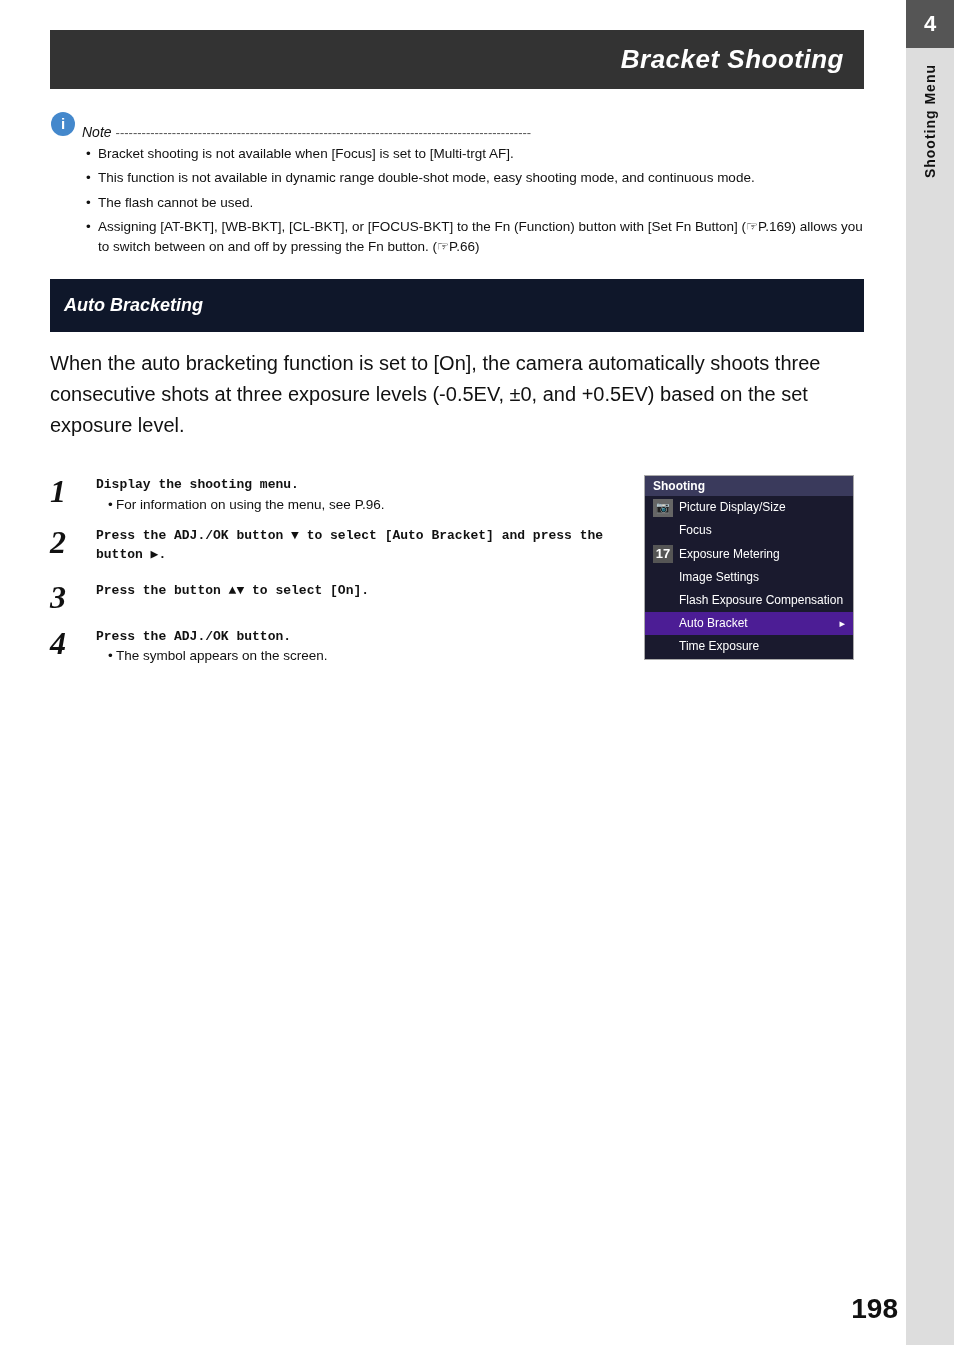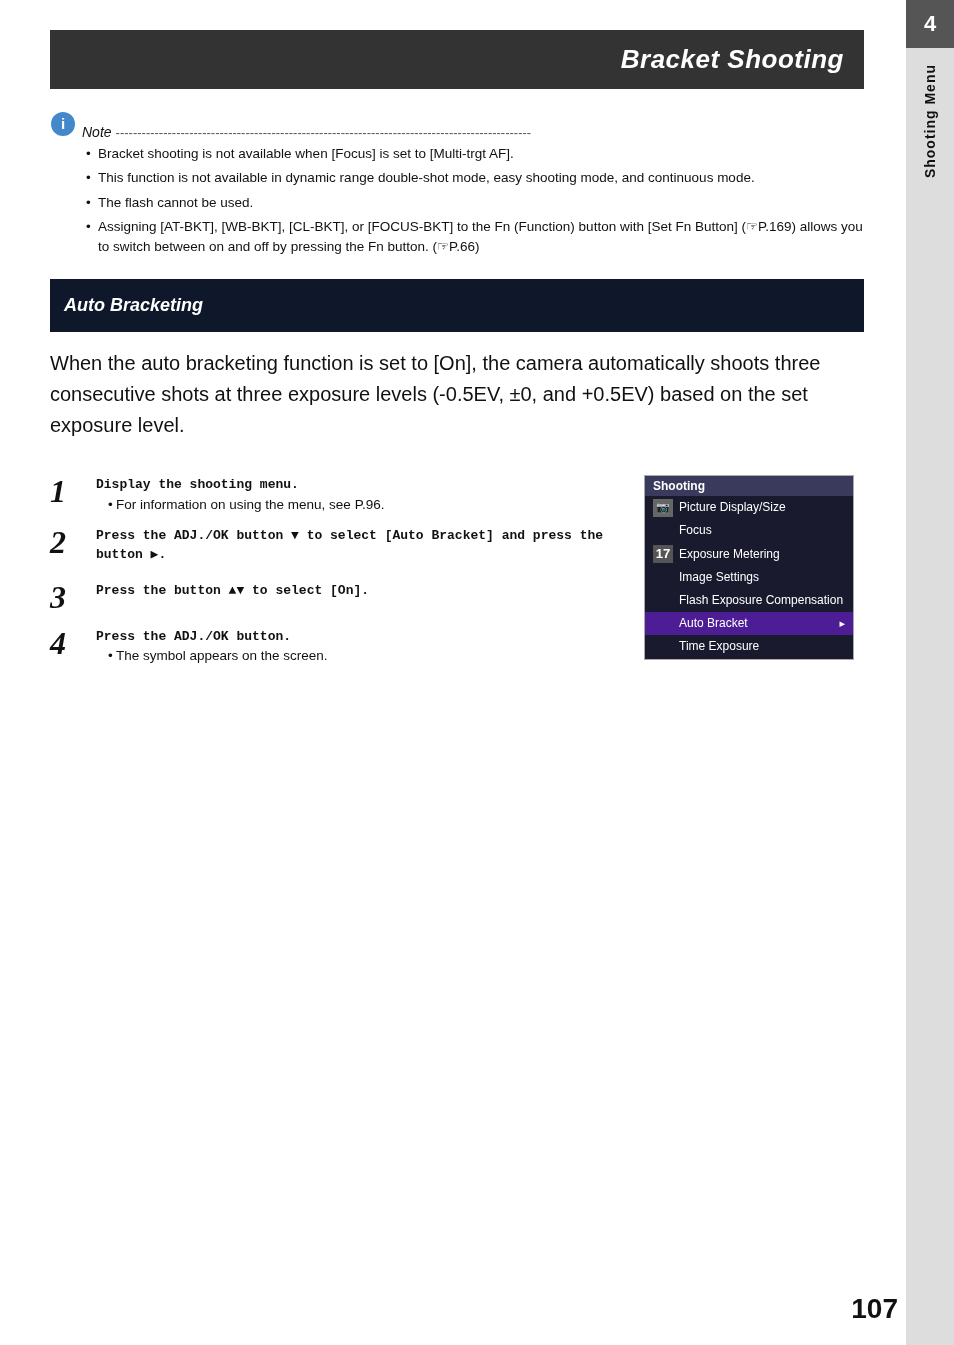--- a/index.html
+++ b/index.html
@@ -368,15 +368,15 @@
         <div class="menu-item">
           <div style="width:20px; height:18px; flex-shrink:0;"></div>
           <span class="menu-text">Time Exposure</span>
         </div>
 
       </div>
     </div>
 
   </div>
 
-  <div class="page-number">107</div>
+  <div class="page-number">198</div>
 
 </div>
 
 </body></html>

